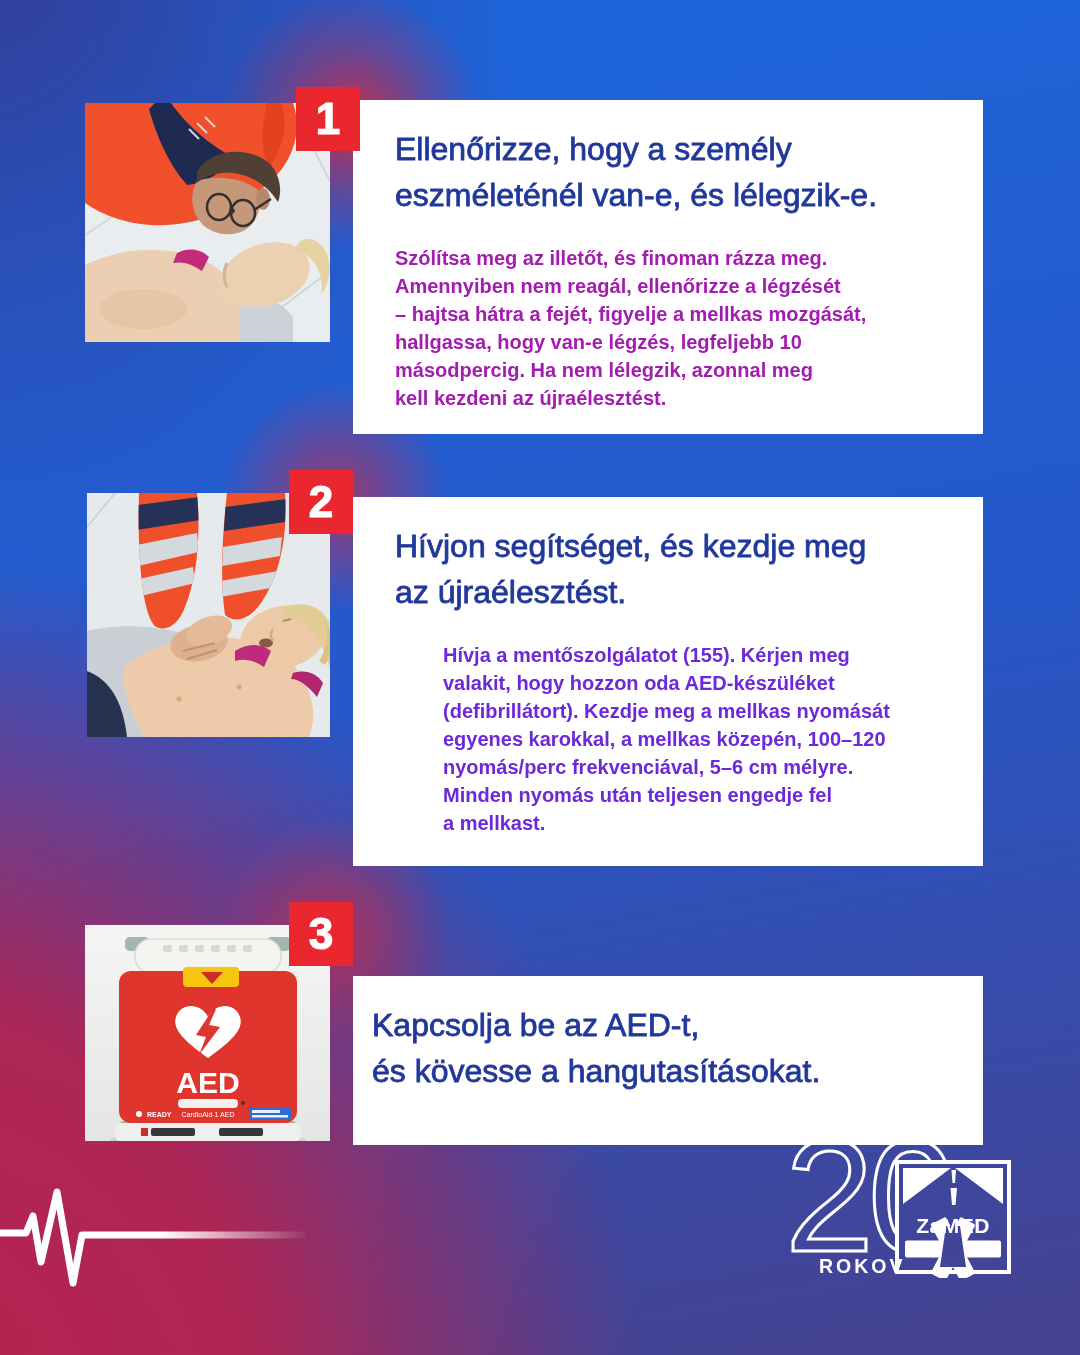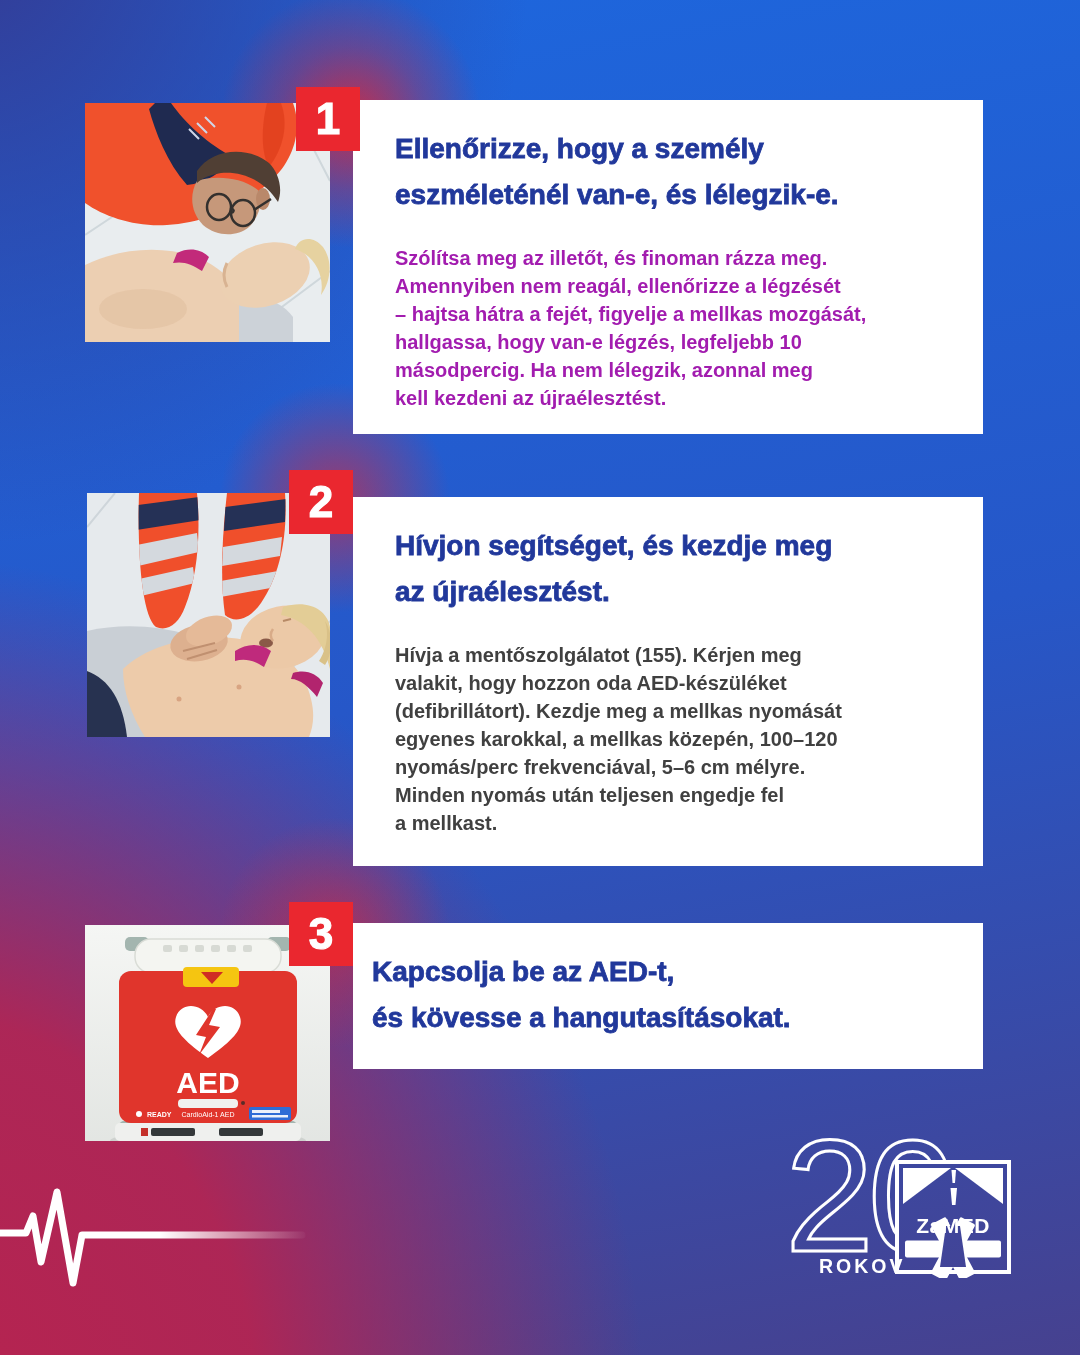--- a/index.html
+++ b/index.html
@@ -27,21 +27,21 @@
   }
   .card{
     position:absolute;left:353px;width:630px;
     background:#fff;
     box-sizing:border-box;
     padding:26px 40px 20px 42px;
     z-index:2;
   }
   .card-title{
     margin:0;
-    font-size:28px;line-height:46px;font-weight:bold;
+    font-size:32px;line-height:46px;font-weight:normal;
     -webkit-text-stroke:0.8px currentColor;
     white-space:pre-line;
   }
   .card-body{
     margin:26px 0 0 0;
     font-size:20px;line-height:28px;font-weight:bold;
     white-space:pre-line;
   }
   .logo{position:absolute;left:785px;top:1126px;width:230px;height:152px;}
   .heartbeat{position:absolute;left:0;top:1180px;width:320px;height:120px;}
@@ -145,21 +145,21 @@
           <path d="M96,158 L128,150 M100,166 L130,157" stroke="#c09070" stroke-width="2" fill="none"></path>
         </g>
       </svg>
     </div>
     <div class="badge" style="left:289px;top:470px;background:#ea272f;">
       <span>2</span>
     </div>
     <div class="card" style="top:497px;height:369px;">
       <h2 class="card-title" style="color:#21389b;">Hívjon segítséget, és kezdje meg
 az újraélesztést.</h2>
-      <p class="card-body" style="color:#404040;">Hívja a mentőszolgálatot (155). Kérjen meg
+      <p class="card-body" style="color:#6d28d9;margin-left:48px;">Hívja a mentőszolgálatot (155). Kérjen meg
 valakit, hogy hozzon oda AED-készüléket
 (defibrillátort). Kezdje meg a mellkas nyomását
 egyenes karokkal, a mellkas közepén, 100–120
 nyomás/perc frekvenciával, 5–6 cm mélyre.
 Minden nyomás után teljesen engedje fel
 a mellkast.</p>
     </div>
   </section>
 
   <section>
@@ -204,21 +204,21 @@
         <rect x="167" y="190" width="36" height="2.5" fill="#ffffff" opacity="0.9"></rect>
         <rect x="30" y="198" width="186" height="18" rx="5" fill="#eff0ee"></rect>
         <rect x="66" y="203" width="44" height="8" rx="2" fill="#34383a"></rect>
         <rect x="134" y="203" width="44" height="8" rx="2" fill="#34383a"></rect>
         <rect x="56" y="203" width="7" height="8" fill="#c4302a"></rect>
       </svg>
     </div>
     <div class="badge" style="left:289px;top:902px;background:#ea272f;">
       <span>3</span>
     </div>
-    <div class="card" style="top:923px;height:146px;padding-left:19px;">
+    <div class="card" style="top:976px;height:169px;padding-left:19px;">
       <h2 class="card-title" style="color:#21389b;">Kapcsolja be az AED-t,
 és kövesse a hangutasításokat.</h2>
     </div>
   </section>
 
   <svg class="heartbeat" viewBox="0 0 320 120">
     <defs>
       <linearGradient id="hbfade" gradientUnits="userSpaceOnUse" x1="0" y1="0" x2="320" y2="0">
         <stop offset="0" stop-color="#ffffff" stop-opacity="1"></stop>
         <stop offset="0.5" stop-color="#ffffff" stop-opacity="1"></stop>

